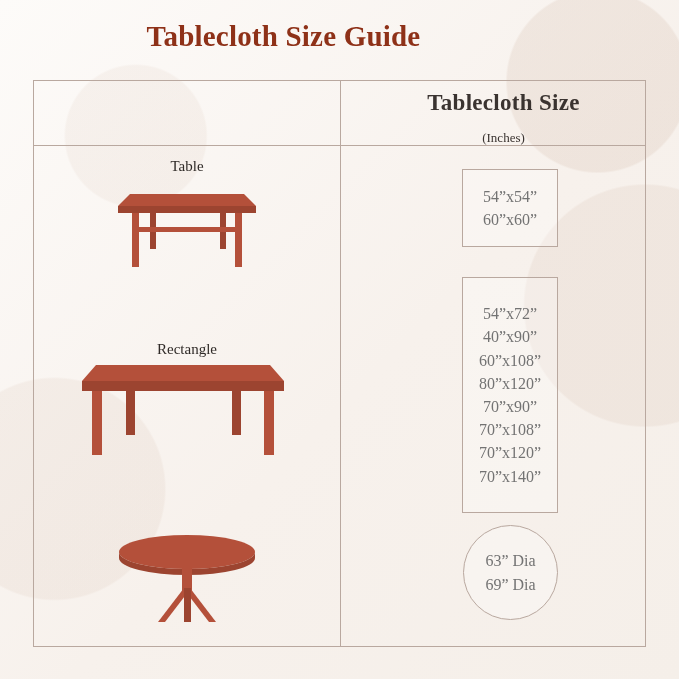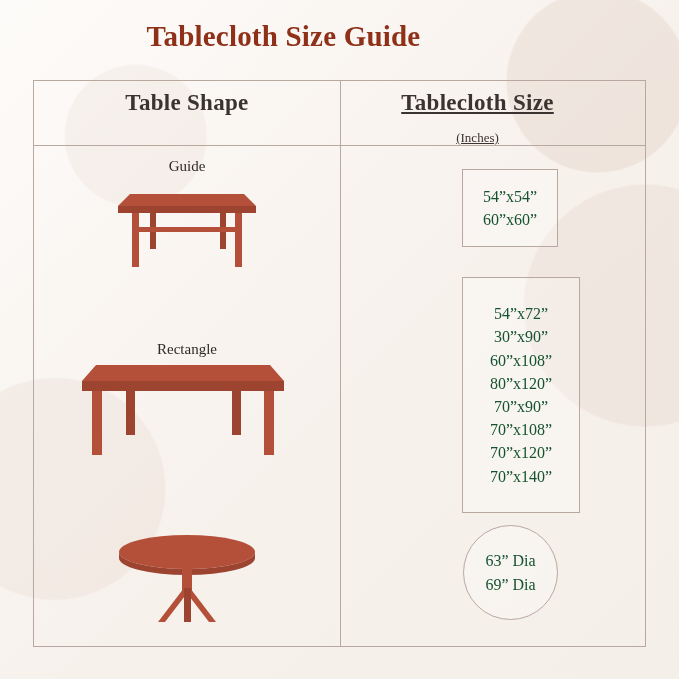--- a/index.html
+++ b/index.html
@@ -70,23 +70,22 @@
     position: absolute;
     top: 90px;
     text-align: center;
     color: #3a3330;
   }
   .head-left {
     left: 34px;
     width: 306px;
   }
   .head-right {
-    left: 325px;
+    left: 351px;
     width: 305px;
-    text-decoration: underline;
   }
   .head-main {
     font-size: 23px;
     font-weight: bold;
     letter-spacing: 0.3px;
   }
   .head-sub {
     font-size: 13px;
     margin-top: 14px;
     color: #3a3330;
@@ -114,34 +113,34 @@
 
   .size-box {
     position: absolute;
     box-sizing: border-box;
     border: 1px solid #b9a89f;
     background: rgba(255,255,255,0.28);
     display: flex;
     flex-direction: column;
     align-items: center;
     justify-content: center;
-    color: #14532d;
+    color: #737373;
     font-size: 16px;
     line-height: 1.45;
   }
   .box-square {
     left: 462px;
     top: 169px;
     width: 96px;
     height: 78px;
   }
   .box-rect {
     left: 462px;
     top: 277px;
-    width: 118px;
+    width: 96px;
     height: 236px;
   }
   .box-round {
     left: 463px;
     top: 525px;
     width: 95px;
     height: 95px;
     border-radius: 50%;
     background: rgba(255,255,255,0.28);
     text-align: center;
@@ -154,30 +153,27 @@
 <div class="bg-wash"></div>
 
 <div class="page">
 
   <div class="title">Tablecloth Size Guide</div>
 
   <div class="table-frame"></div>
   <div class="col-divider"></div>
   <div class="head-divider"></div>
 
-  <div class="head-left">
-    <div class="head-main">Table Shape</div>
-  </div>
 
   <div class="head-right">
     <div class="head-main">Tablecloth Size</div>
     <div class="head-sub">(Inches)</div>
   </div>
 
-  <div class="shape-label label-square">Guide</div>
+  <div class="shape-label label-square">Table</div>
   <div class="art art-square">
     <svg width="306" height="100" viewBox="0 0 306 100" xmlns="http://www.w3.org/2000/svg">
 
       <polygon points="96,22 210,22 222,34 84,34" fill="#b4503a"></polygon>
       <rect x="84" y="34" width="138" height="7" fill="#9c4430"></rect>
 
       <rect x="98" y="41" width="7" height="54" fill="#b4503a"></rect>
       <rect x="201" y="41" width="7" height="54" fill="#b4503a"></rect>
       <rect x="116" y="41" width="6" height="36" fill="#9c4430"></rect>
       <rect x="186" y="41" width="6" height="36" fill="#9c4430"></rect>
@@ -198,21 +194,21 @@
       <rect x="48" y="26" width="202" height="10" fill="#9c4430"></rect>
 
       <rect x="58" y="36" width="10" height="64" fill="#b4503a"></rect>
       <rect x="230" y="36" width="10" height="64" fill="#b4503a"></rect>
       <rect x="92" y="36" width="9" height="44" fill="#9c4430"></rect>
       <rect x="198" y="36" width="9" height="44" fill="#9c4430"></rect>
     </svg>
   </div>
   <div class="size-box box-rect">
     <div class="size-line">54”x72”</div>
-    <div class="size-line">30”x90”</div>
+    <div class="size-line">40”x90”</div>
     <div class="size-line">60”x108”</div>
     <div class="size-line">80”x120”</div>
     <div class="size-line">70”x90”</div>
     <div class="size-line">70”x108”</div>
     <div class="size-line">70”x120”</div>
     <div class="size-line">70”x140”</div>
   </div>
 
   <div class="shape-label label-round">Round</div>
   <div class="art art-round">

